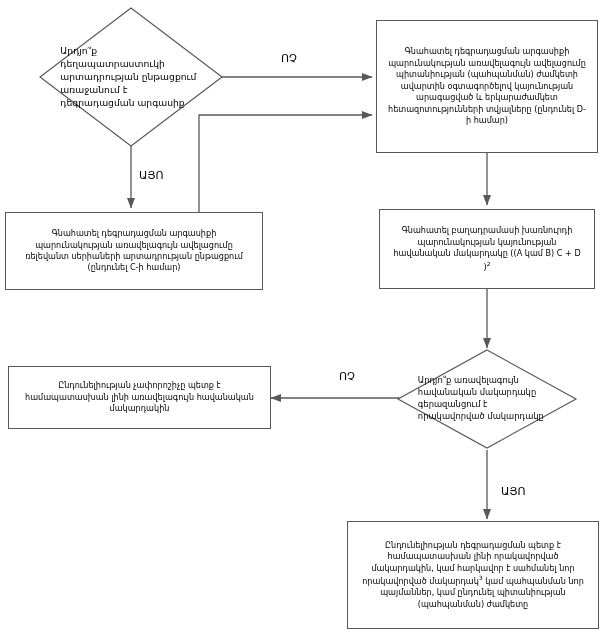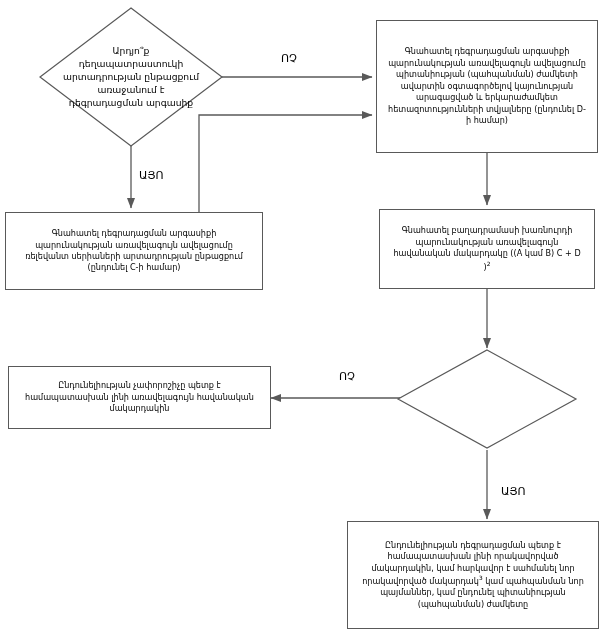--- a/index.html
+++ b/index.html
@@ -45,21 +45,21 @@
     left: 0;
     top: 0;
     overflow: visible;
   }
   .diamond-label {
     position: absolute;
     left: 12%;
     top: 50%;
     width: 76%;
     transform: translateY(-50%);
-    text-align: center;
+    text-align: left;
     color: #000000;
     line-height: 1.42;
   }
   .edge-label {
     position: absolute;
     color: #000000;
     white-space: nowrap;
   }
   svg.links {
     position: absolute;
@@ -110,27 +110,28 @@
 
   <div class="node box" style="left:376px; top:20px; width:222px; height:133px; font-size:8.1px;">
     <span class="txt">Գնահատել դեգրադացման արգասիքի պարունակության առավելագույն ավելացումը պիտանիության (պահպանման) ժամկետի ավարտին օգտագործելով կայունության արագացված և երկարաժամկետ հետազոտությունների տվյալները (ընդունել D-ի համար)</span>
   </div>
 
   <div class="node box" style="left:5px; top:212px; width:258px; height:78px; font-size:8.1px;">
     <span class="txt">Գնահատել դեգրադացման արգասիքի պարունակության առավելագույն ավելացումը ռելեվանտ սերիաների արտադրության ընթացքում (ընդունել C-ի համար)</span>
   </div>
 
   <div class="node box" style="left:379px; top:209px; width:216px; height:80px; font-size:8.1px;">
-    <span class="txt"><span>Գնահատել բաղադրամասի խառնուրդի պարունակության առավելագույն հավանական մակարդակը ((A կամ B) C + D )</span><span class="sup">2</span></span>
+    <span class="txt"><span>Գնահատել բաղադրամասի խառնուրդի պարունակության կայունության հավանական մակարդակը ((A կամ B) C + D )</span><span class="sup">2</span></span>
   </div>
 
   <div class="diamond-wrap" style="left:396px; top:348px; width:182px; height:102px;">
     <svg class="diamond-svg" width="182" height="102" viewBox="0 0 182 102" xmlns="http://www.w3.org/2000/svg">
       <polygon points="91,2 180,51 91,100 2,51" fill="#ffffff" stroke="#595959" stroke-width="1.2"></polygon>
     </svg>
+    <div class="diamond-label" style="font-size:8.4px;">Արդյո՞ք առավելագույն հավանական մակարդակը գերազանցում է որակավորված մակարդակը</div>
   </div>
 
   <div class="node box" style="left:8px; top:366px; width:263px; height:63px; font-size:8.1px;">
     <span class="txt">Ընդունելիության չափորոշիչը պետք է համապատասխան լինի առավելագույն հավանական մակարդակին</span>
   </div>
 
   <div class="node box" style="left:347px; top:521px; width:252px; height:108px; font-size:8.1px;">
     <span class="txt"><span>Ընդունելիության դեգրադացման պետք է համապատասխան լինի որակավորված մակարդակին, կամ հարկավոր է սահմանել նոր որակավորված մակարդակ</span><span class="sup">3</span><span> կամ պահպանման նոր պայմաններ, կամ ընդունել պիտանիության (պահպանման) ժամկետը</span></span>
   </div>
 

